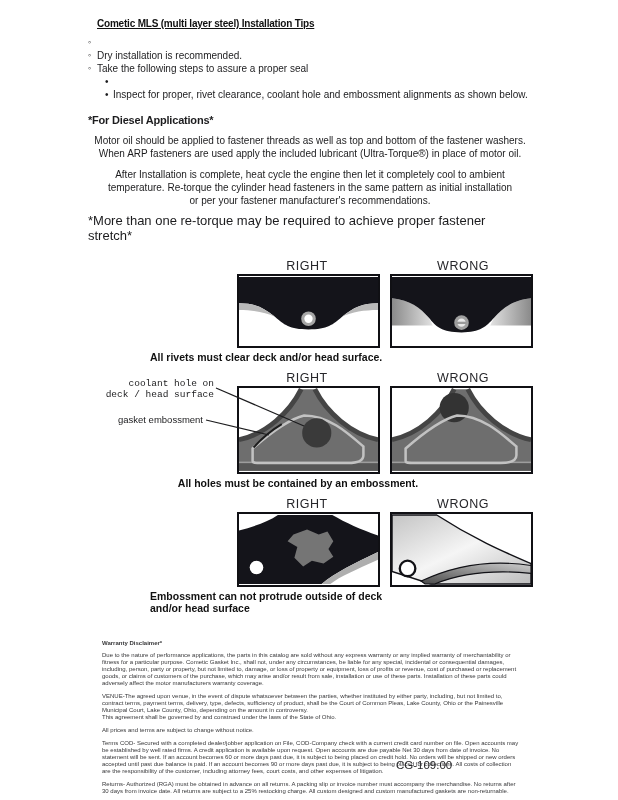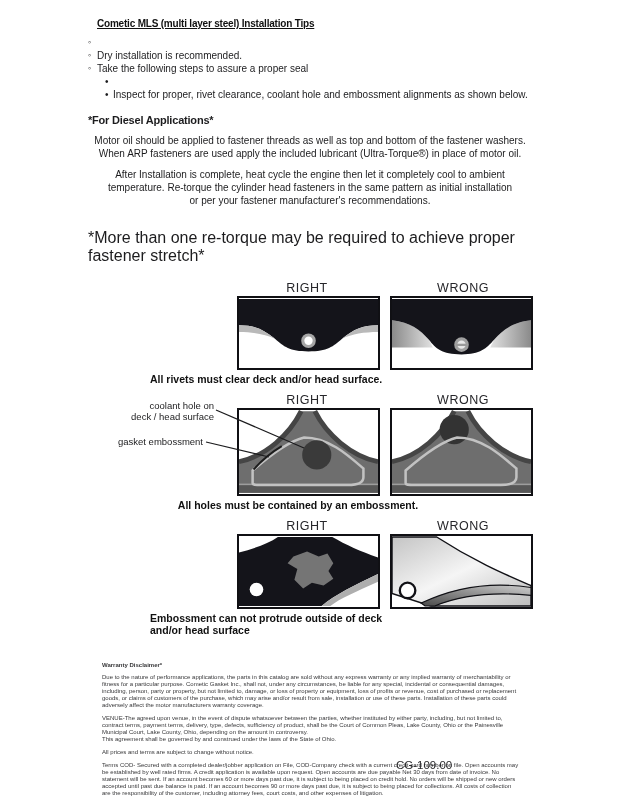--- a/index.html
+++ b/index.html
@@ -14,36 +14,36 @@
     text-decoration:underline; margin:4px 0 7px 9px; color:#111;
   }
   .bullets { font-size:10px; line-height:13px; }
   .bullet-row { display:flex; }
   .bullet-marker { width:9px; flex:0 0 9px; font-size:9px; }
   .sub-bullets { margin-left:17px; }
   .sub-bullets .bullet-marker { width:8px; flex:0 0 8px; font-size:10px; }
 
   .diesel-heading { font-size:11px; font-weight:bold; margin-top:13px; letter-spacing:-0.2px; }
   .para { font-size:10px; line-height:13px; margin-top:8px; white-space:pre-line;text-align:center; }
-  .note { font-size:16px; margin-top:22px; }
+  .note { font-size:13px; margin-top:6px; }
 
   .figure { margin-top:16px; }
   .fig-inner { margin-left:149px; width:296px; }
   .label-row { display:flex; gap:16px; }
   .rw-label { width:143px; text-align:center; font-size:12.5px; color:#26262a; letter-spacing:0.5px; }
   .panel-row { display:flex; gap:10px; margin-top:1px; }
   .panel { border:2px solid #101014; background:#fff; display:block; }
   .caption { font-size:10.5px; font-weight:bold; margin:3px 0 0 62px; white-space:pre-line; color:#111; }
   .caption.centered { width:296px; text-align:center; }
 
   .fig2 { position:relative; margin-top:8px; }
   .fig2-label {
     position:absolute; text-align:right; font-size:9.5px; line-height:10.5px; color:#1c1c1e;
   }
-  .fig2-label.coolant { top:8px; left:0; width:126px; }
+  .fig2-label.coolant { top:8px; left:0; width:126px;font-family:Liberation Mono, monospace; }
   .fig2-label.emboss { top:44px; left:0; width:115px; }
   .leader-lines { position:absolute; left:0; top:0; pointer-events:none; }
 
   .warranty { margin:26px 0 0 14px; width:428px; color:#38383a; }
   .warranty-heading { font-size:6px; font-weight:bold; margin-bottom:6px; }
   .warranty p { font-size:6px; line-height:7px; margin:0 0 6px 0; white-space:pre-line; }
 
   .page-number { position:absolute; left:396px; top:759px; font-size:11.5px; color:#2a2a2c; }
 </style>
 </head>

